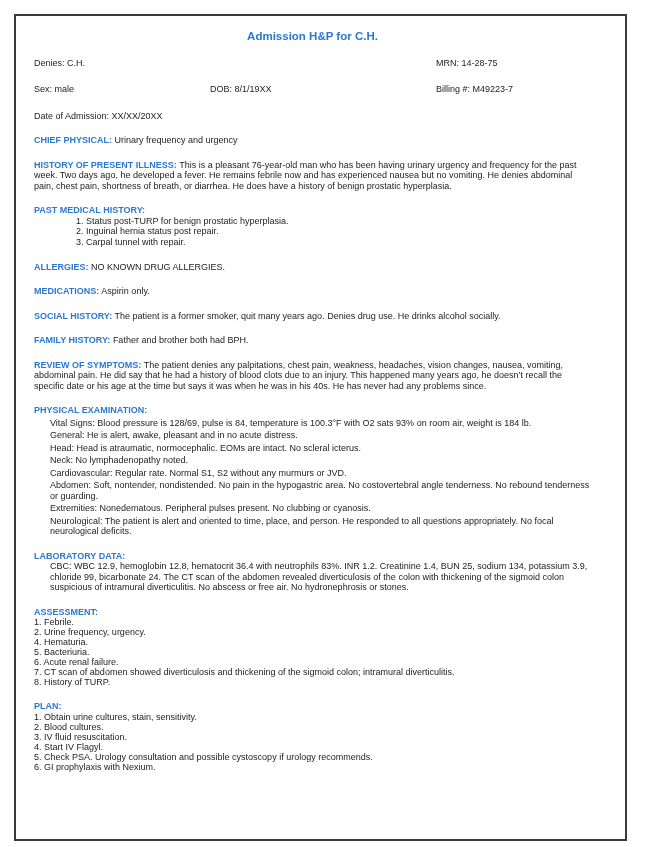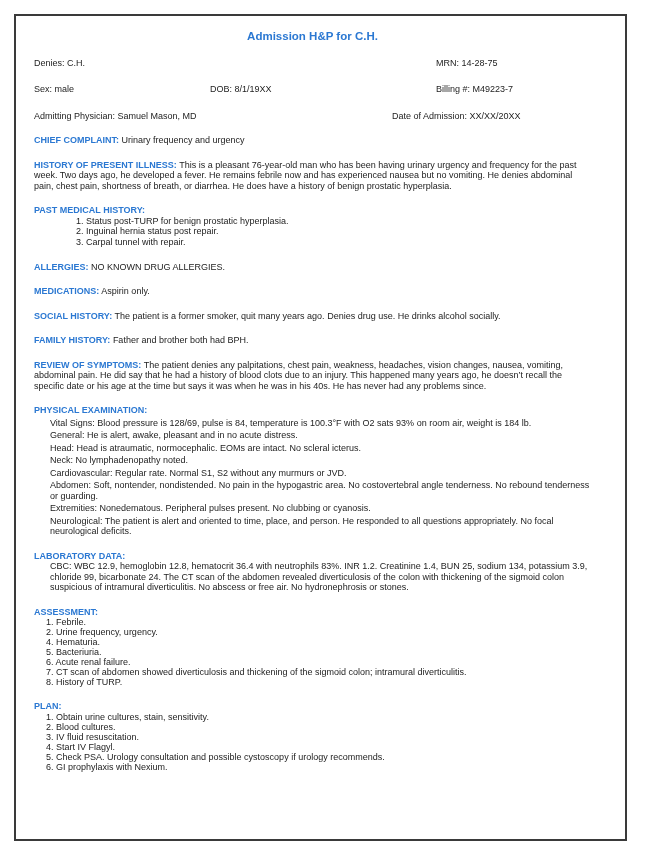--- a/index.html
+++ b/index.html
@@ -41,21 +41,21 @@
   .info-row .c2a { flex: 0 0 176px; }
   .info-row .c2b { flex: 0 0 226px; }
   .info-row .c3 { flex: 0 0 358px; }
   .section { margin-top: 14px; }
   .hdr {
     color: #2b78d2;
     font-weight: bold;
   }
   .hdr-line { margin-top: 14px; }
   .pmh-list { margin-left: 42px; line-height: 10.8px; }
-  .tight-list { margin-left: 12px; line-height: 10px; }
+  .tight-list { line-height: 10px; }
   .pe-para { margin-top: 2px; margin-left: 16px; }
   .lab-para { margin-top: 0px; margin-left: 16px; }
 </style>
 </head>
 <body>
 
 <div class="page">
 
   <div class="doc-title">Admission H&amp;P for C.H.</div>
 
@@ -64,26 +64,25 @@
     <span>MRN: 14-28-75</span>
   </div>
 
   <div class="info-row">
     <span class="c2a">Sex: male</span>
     <span class="c2b">DOB: 8/1/19XX</span>
     <span>Billing #: M49223-7</span>
   </div>
 
   <div class="info-row">
-    <span class="c3">Admitting Physician: Samuel Mason, MD</span>
     <span>Date of Admission: XX/XX/20XX</span>
   </div>
 
   <div class="section">
-    <span class="hdr">CHIEF COMPLAINT:</span>
+    <span class="hdr">CHIEF PHYSICAL:</span>
     <span>Urinary frequency and urgency</span>
   </div>
 
   <div class="section">
     <span class="hdr">HISTORY OF PRESENT ILLNESS:</span>
     <span>This is a pleasant 76-year-old man who has been having urinary urgency and frequency for the past week. Two days ago, he developed a fever. He remains febrile now and has experienced nausea but no vomiting. He denies abdominal pain, chest pain, shortness of breath, or diarrhea. He does have a history of benign prostatic hyperplasia.</span>
   </div>
 
   <div class="hdr-line">
     <span class="hdr">PAST MEDICAL HISTORY:</span>

